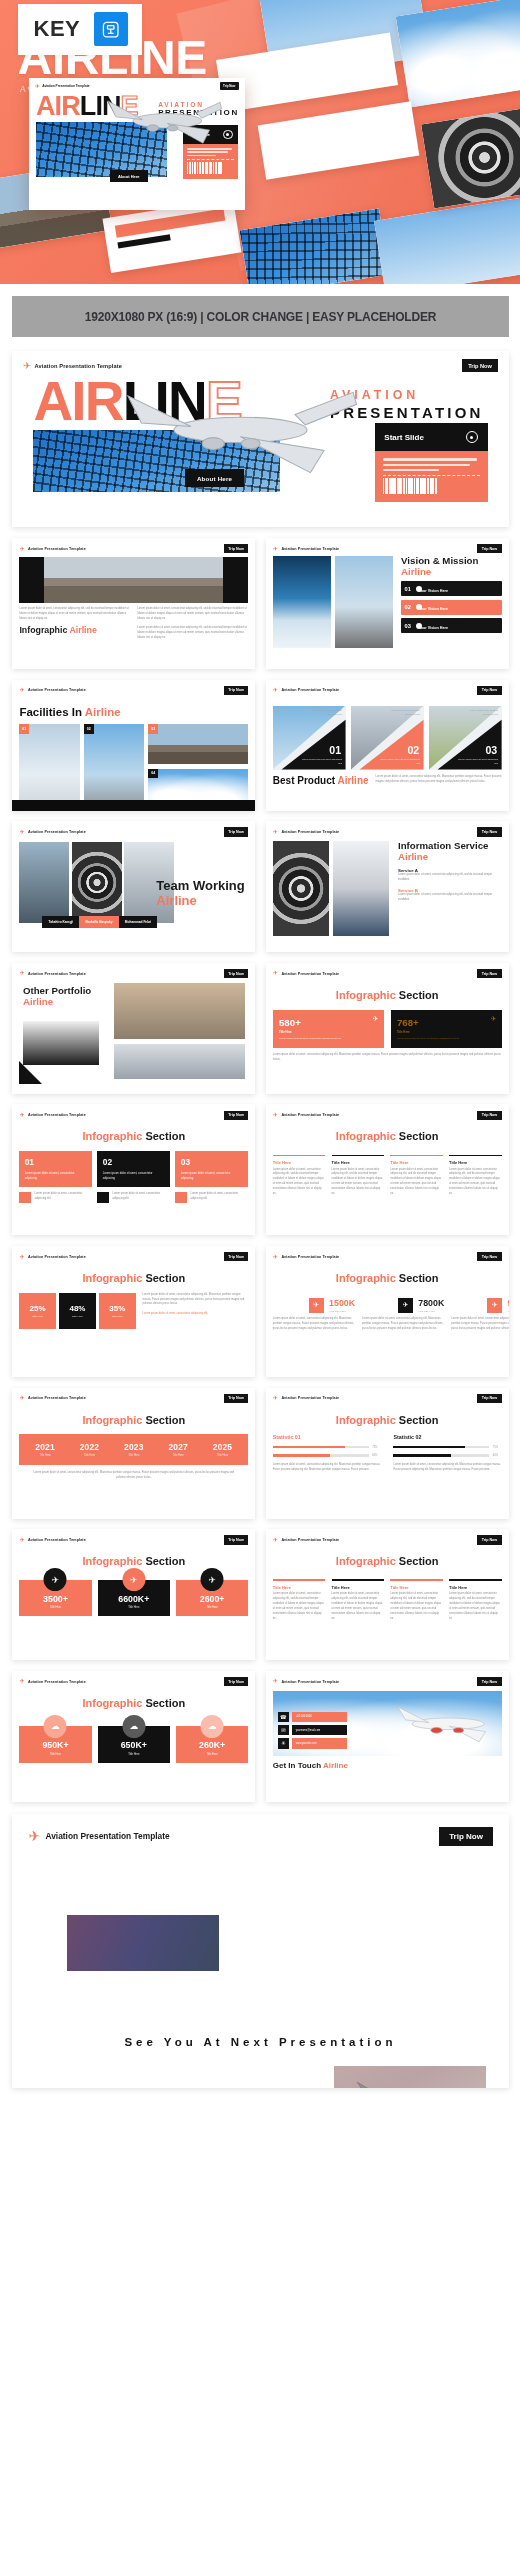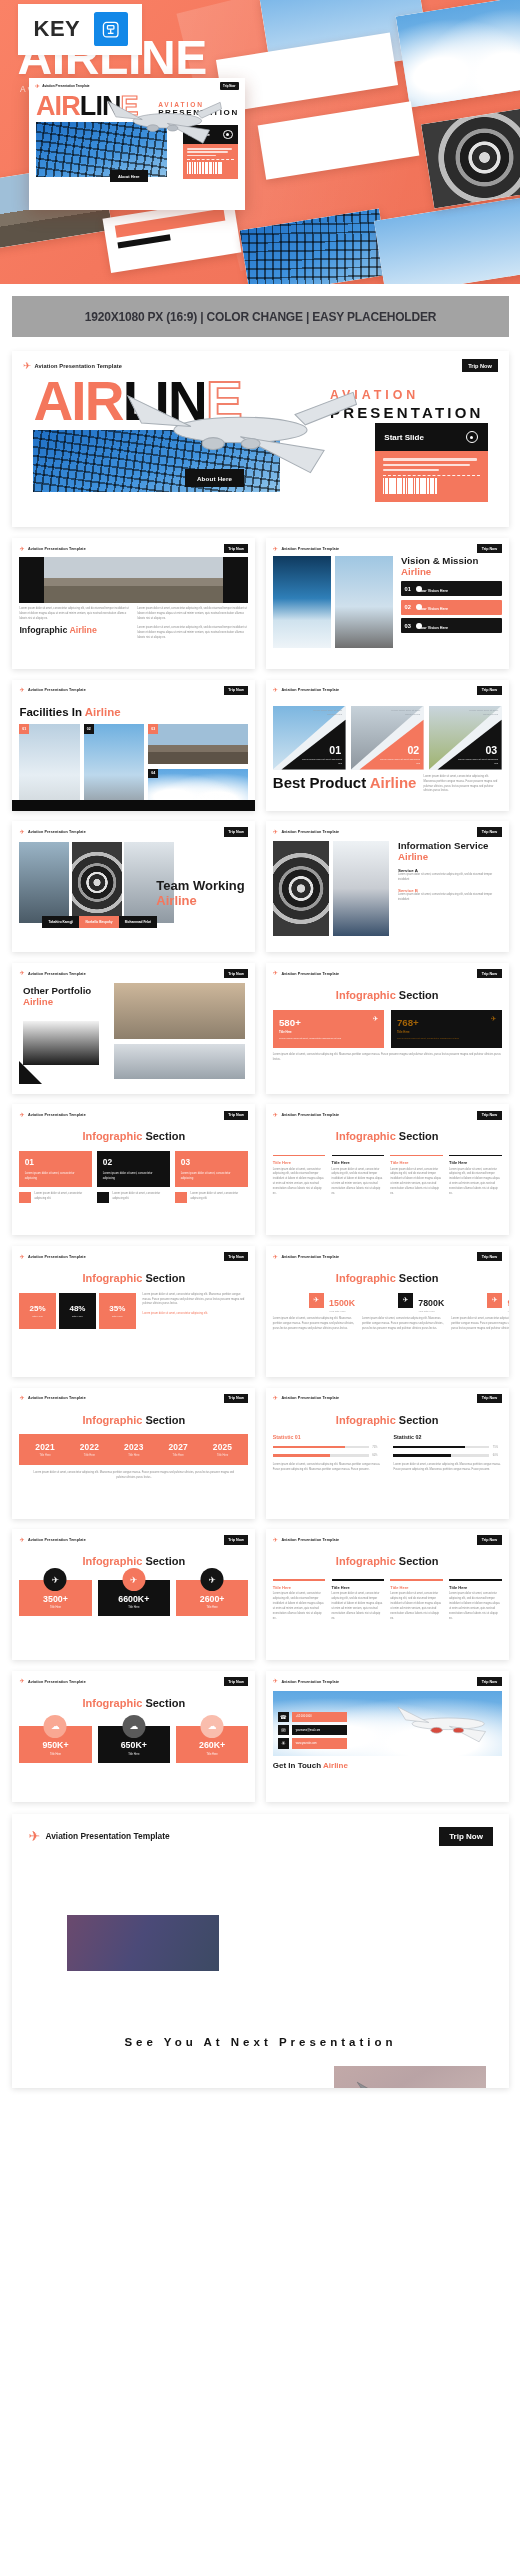--- a/index.html
+++ b/index.html
@@ -274,21 +274,21 @@
   
   .pct-row { display:flex; gap:3.5px; margin-top:8.8px; }
   .pct { flex:1; aspect-ratio:1/1; display:flex; flex-direction:column;
          align-items:center; justify-content:center; color:#fff; }
   .pct .p { font-size:8px; font-weight:bold; }
   .pct .pl { font-size:2.5px; margin-top:1.8px; opacity:.88; }
 
   
   .kst-row { display:flex; gap:7px; margin-top:8.8px; }
   .kst { flex:1; }
-  .kst-top { display:flex; align-items:flex-start; gap:5.3px;padding-left:36px; }
+  .kst-top { display:flex; align-items:flex-end; gap:5.3px;padding-left:36px; }
   .kst-ico { width:15px; height:15px; display:flex; align-items:center; justify-content:center; color:#fff; font-size:7px; }
   .kst-n { font-size:8.8px; font-weight:bold; }
   .kst-sub { font-size:2.5px; color:#9d9d9d; margin-top:0.9px; }
 
   
   .years { background:#f4775d; display:flex; margin-top:8.8px; padding:8px 3.5px; }
   .year { flex:1; text-align:center; color:#fff; }
   .year .y { font-size:8.4px; font-weight:bold; letter-spacing:0.2px; }
   .year .ys { font-size:2.6px; opacity:.78; margin-top:1.8px; }
 
@@ -656,21 +656,21 @@
             </div>
             <div class="bp-card">
               <div class="bp-tri-top" style="background:linear-gradient(#c9d5dd,#9fb36f);"></div>
               <div class="bp-tri-bot dark"></div>
               <div class="bp-txt-top">Lorem ipsum dolor sit amet adipiscing sed</div>
               <div class="bp-num">03</div>
               <div class="bp-txt-bot">Lorem ipsum dolor sit amet adipiscing sed</div>
             </div>
           </div>
           <div class="bp-foot">
-            <div class="htitle" style="font-size:15px">
+            <div class="htitle" style="font-size:10px">
               <span>Best Product</span>
               <span class="hl">Airline</span>
             </div>
             <div class="lorem" style="flex:1">Lorem ipsum dolor sit amet, consectetur adipiscing elit. Maecenas porttitor congue massa. Fusce posuere magna sed pulvinar ultricies, purus lectus posuere magna sed pulvinar ultricies purus lectus.</div>
           </div>
         </div>
       </div>
     </div>
 
     <div class="grid-row">

